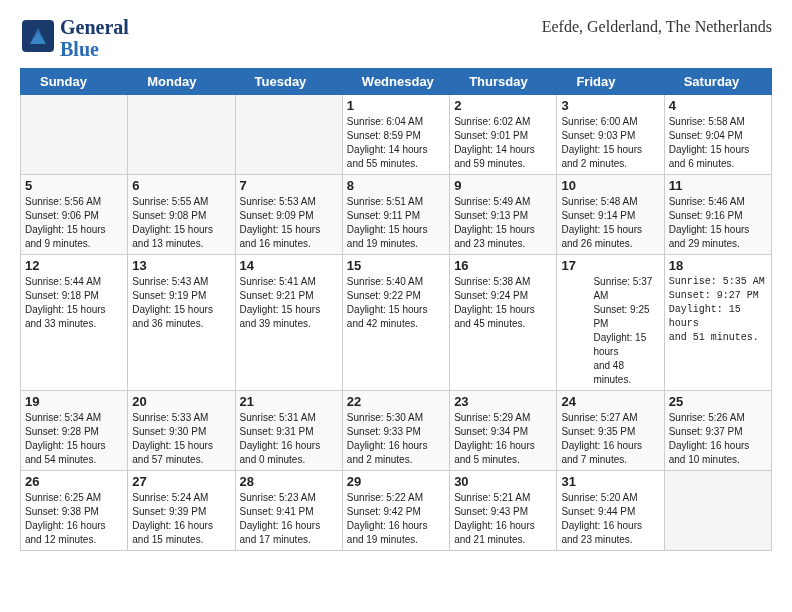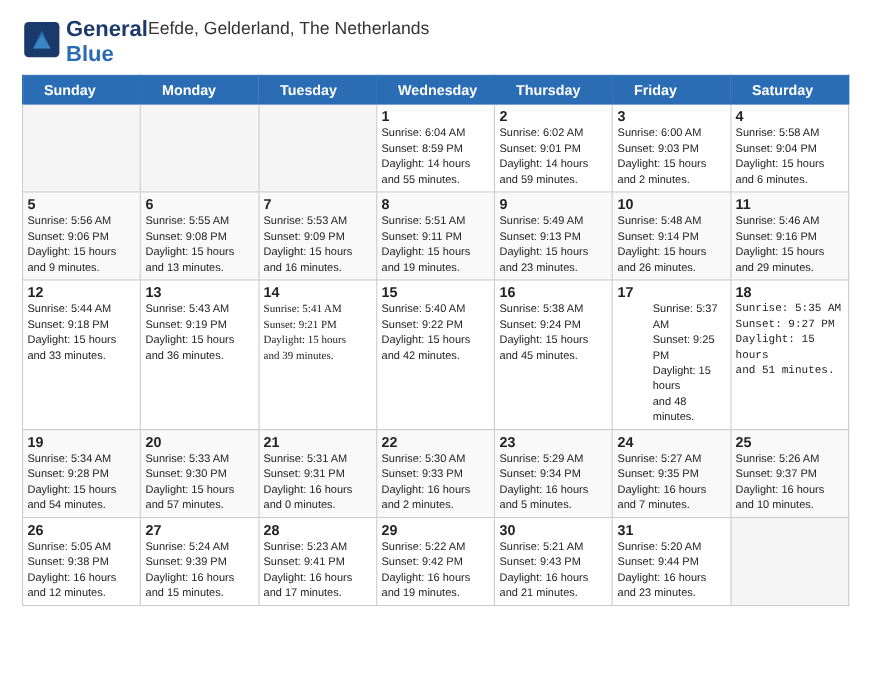--- a/index.html
+++ b/index.html
@@ -8,23 +8,24 @@
       background: #fff;
       width: 792px;
       min-height: 612px;
     }
     .page {
       width: 792px;
       padding: 16px 20px 16px 20px;
     }
     .header {
       display: flex;
-      justify-content: flex-start;
+      justify-content: space-between;
       align-items: flex-start;
       margin-bottom: 8px;
+      font-family: Liberation Serif, serif;
     }
     .logo {
       display: flex;
       flex-direction: column;
       align-items: flex-start;
     }
     .title-section {
       text-align: right;
     }
     .month-title {
@@ -219,21 +220,21 @@
           </td>
           <td>
             <div class="day-number">13</div>
             <div class="day-info" style="white-space: pre-line;">Sunrise: 5:43 AM
 Sunset: 9:19 PM
 Daylight: 15 hours
 and 36 minutes.</div>
           </td>
           <td>
             <div class="day-number">14</div>
-            <div class="day-info" style="white-space: pre-line; font-family: Liberation Serif, serif;">Sunrise: 5:41 AM
+            <div class="day-info" style="white-space: pre-line;">Sunrise: 5:41 AM
 Sunset: 9:21 PM
 Daylight: 15 hours
 and 39 minutes.</div>
           </td>
           <td>
             <div class="day-number">15</div>
             <div class="day-info" style="white-space: pre-line;">Sunrise: 5:40 AM
 Sunset: 9:22 PM
 Daylight: 15 hours
 and 42 minutes.</div>
@@ -307,21 +308,21 @@
             <div class="day-number">25</div>
             <div class="day-info" style="white-space: pre-line;">Sunrise: 5:26 AM
 Sunset: 9:37 PM
 Daylight: 16 hours
 and 10 minutes.</div>
           </td>
         </tr>
         <tr>
           <td>
             <div class="day-number">26</div>
-            <div class="day-info" style="white-space: pre-line;">Sunrise: 5:05 AM
+            <div class="day-info" style="white-space: pre-line;">Sunrise: 6:25 AM
 Sunset: 9:38 PM
 Daylight: 16 hours
 and 12 minutes.</div>
           </td>
           <td>
             <div class="day-number">27</div>
             <div class="day-info" style="white-space: pre-line;">Sunrise: 5:24 AM
 Sunset: 9:39 PM
 Daylight: 16 hours
 and 15 minutes.</div>

